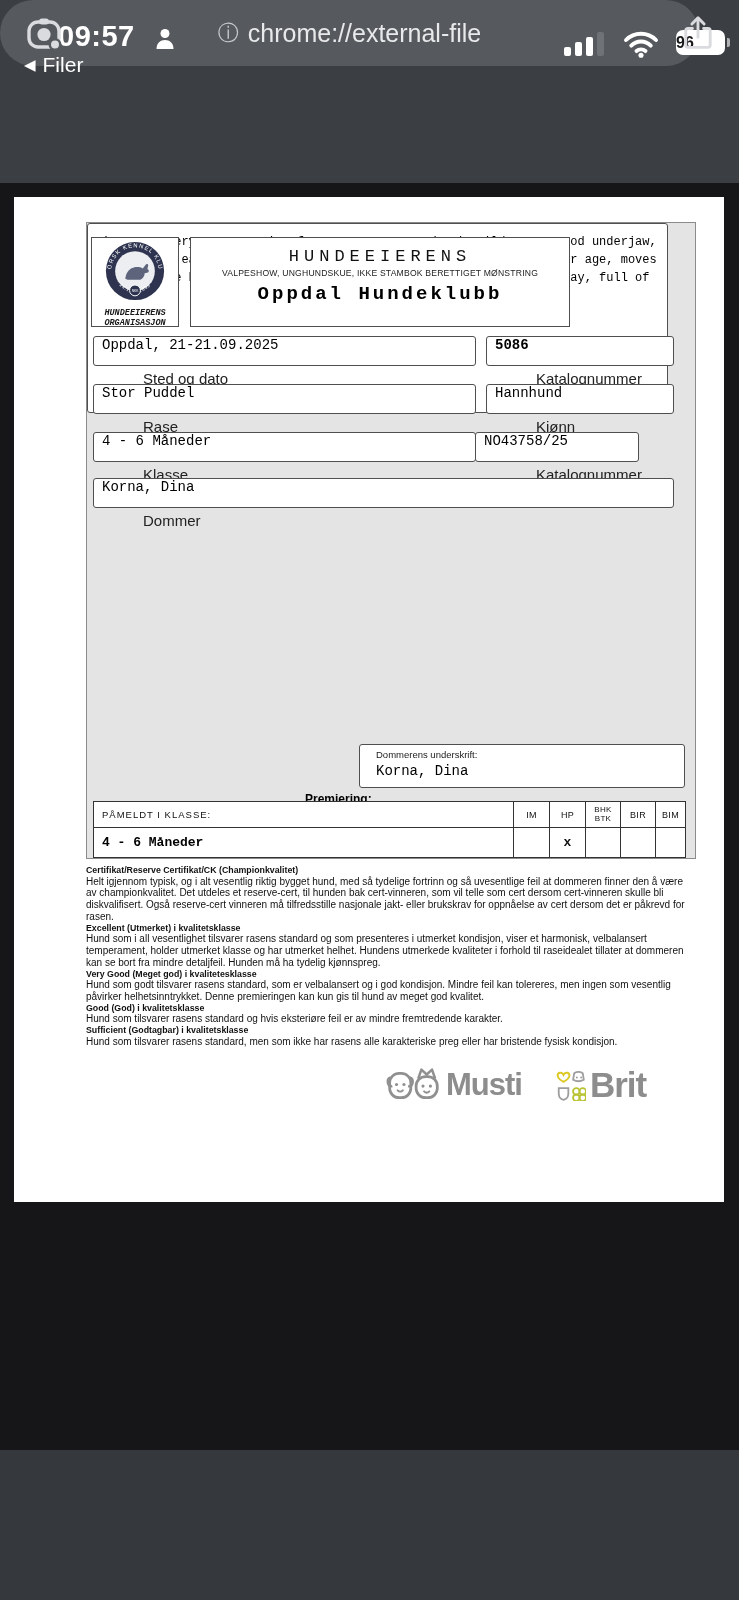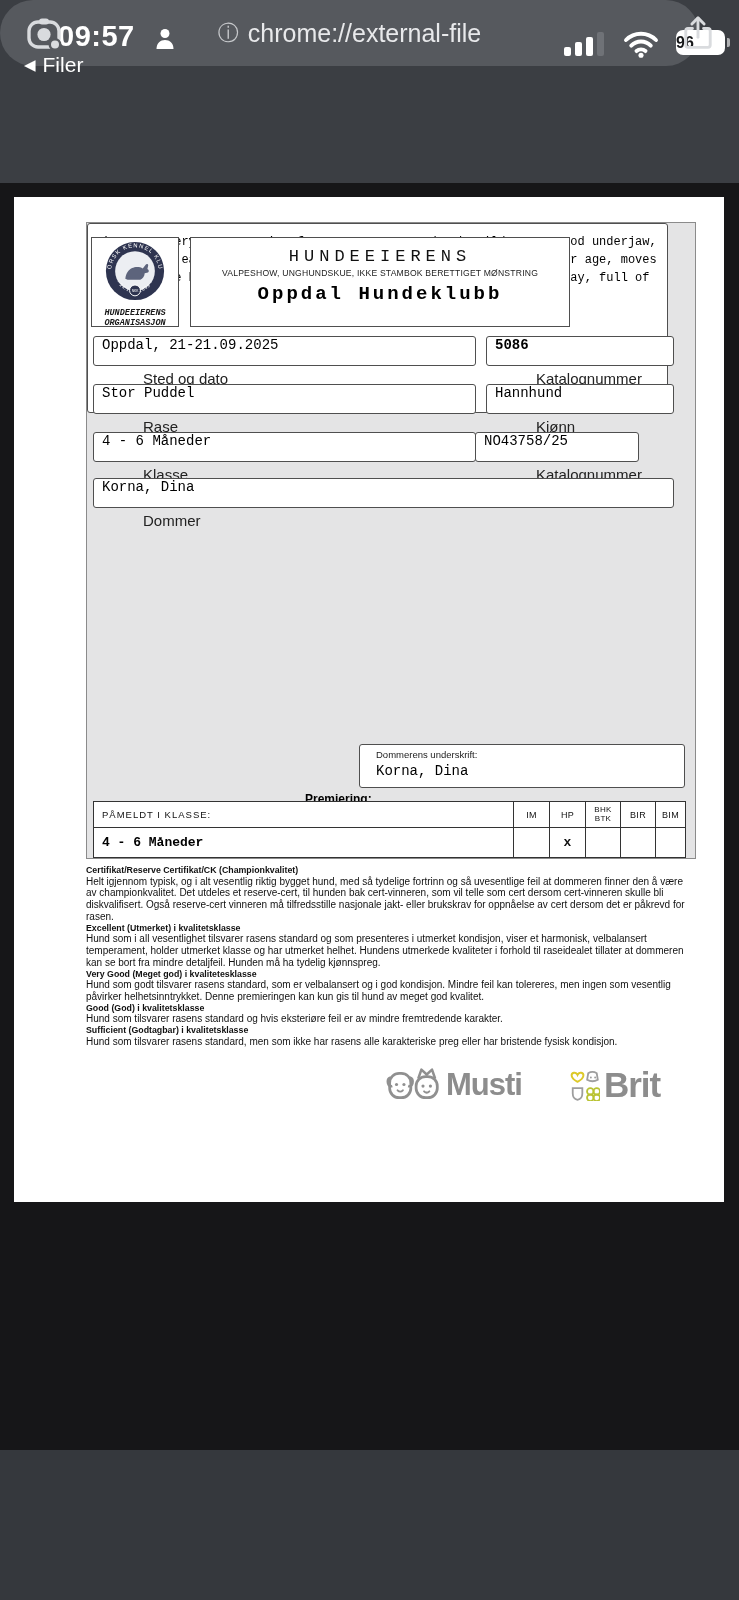--- a/index.html
+++ b/index.html
@@ -56,21 +56,21 @@
   .c-im,.c-hp { width:36px; } .c-bhk,.c-bir { width:35px; } .c-bim { width:30px; }
   .h-row .c-class { font-size:9.5px; letter-spacing:1px; color:#111; }
   .c-two { white-space:pre-line; font-size:8px; line-height:1.1; }
   .d-row .c-class { font-family:"Liberation Mono", monospace; font-weight:700; font-size:13px; }
   .d-row .c-mark { font-family:"Liberation Mono", monospace; font-weight:700; font-size:13px; }
   
   #legend { position:absolute; left:72px; top:668px; width:607px; color:#111; }
   #legend h4 { font-size:8.8px; line-height:1.2; }
   #legend p  { font-size:10px; line-height:1.18; }
   
-  #sponsors { position:absolute; left:372px; top:868px; display:flex; align-items:center; gap:48px; }
+  #sponsors { position:absolute; left:372px; top:868px; display:flex; align-items:center; gap:34px; }
   .sp { display:flex; align-items:center; gap:4px; }
   .sp-name { font-size:31px; font-weight:800; color:#8d8d8d; letter-spacing:-1px; }
   #brit-name { font-size:35px; }
   
   #toolbar { position:absolute; left:0; top:1450px; width:739px; height:150px; background:#35383d; }
 </style>
 </head>
 <body>
 
 <div id="top-chrome">

